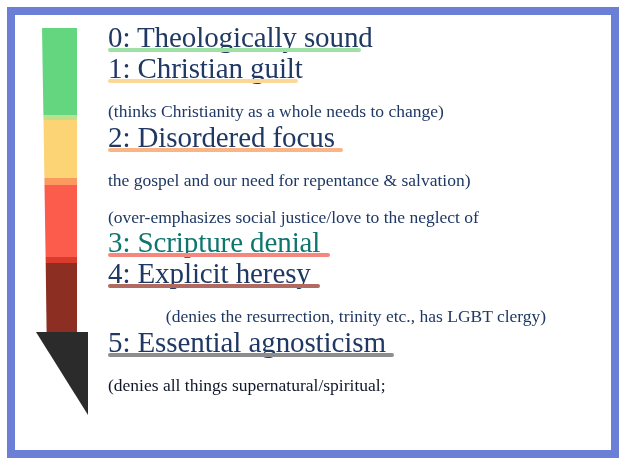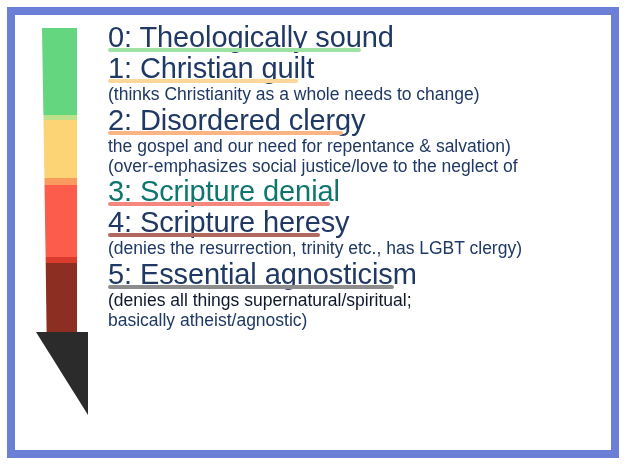--- a/index.html
+++ b/index.html
@@ -6,21 +6,21 @@
     margin: 0;
     padding: 0;
     background: #ffffff;
   }
   #slide {
     position: relative;
     width: 626px;
     height: 465px;
     background: #ffffff;
     overflow: hidden;
-    font-family: Liberation Sans, sans-serif;
+    font-family: Liberation Serif, serif;
   }
   
   #frame {
     position: absolute;
     left: 7px;
     top: 7px;
     width: 612px;
     height: 451px;
     border: 8px solid #6b7fd7;
     box-sizing: border-box;
@@ -59,21 +59,21 @@
     left: 0;
     right: -10px;
     bottom: 1px;
     height: 4px;
     border-radius: 2px;
   }
   .desc {
     color: #1f3864;
     font-size: 17.5px;
     line-height: 1.17;
-    margin-top: 0;
+    margin-top: 17px;
     white-space: nowrap;
   }
   .r0 .head { font-size: 29px; }
 </style>
 </head>
 <body>
 
 <div id="slide">
 
   <div id="frame" style="border-color: rgb(107, 127, 215);"></div>
@@ -107,45 +107,44 @@
     <div class="row">
       <div class="head" style="color: rgb(31, 56, 100);">
         <span>1: Christian guilt</span>
         <span class="rule" style="background: rgb(251, 216, 154); width: 190px; left: 0px; right: auto;"></span>
       </div>
       <div class="desc" style="color: rgb(31, 56, 100);">(thinks Christianity as a whole needs to change)</div>
     </div>
 
     <div class="row">
       <div class="head" style="color: rgb(31, 56, 100);">
-        <span>2: Disordered clergy</span>
+        <span>2: Disordered focus</span>
         <span class="rule" style="background: rgb(249, 181, 132); width: 235px; left: 0px; right: auto;"></span>
       </div>
       <div class="desc" style="color: rgb(31, 56, 100);">the gospel and our need for repentance &amp; salvation)</div>
       <div class="desc" style="color: rgb(31, 56, 100);">(over-emphasizes social justice/love to the neglect of</div>
     </div>
 
     <div class="row">
       <div class="head" style="color: #0f766e;">
         <span>3: Scripture denial</span>
         <span class="rule" style="background: rgb(244, 135, 126); width: 222px; left: 0px; right: auto;"></span>
       </div>
     </div>
 
     <div class="row">
       <div class="head" style="color: rgb(31, 56, 100);">
-        <span>4: Scripture heresy</span>
+        <span>4: Explicit heresy</span>
         <span class="rule" style="background: rgb(176, 106, 95); width: 212px; left: 0px; right: auto;"></span>
       </div>
-      <div class="desc" style="color: rgb(31, 56, 100);">(denies the resurrection, trinity etc., has LGBT clergy)</div>
+      <div class="desc" style="color: rgb(31, 56, 100); text-align: center;">(denies the resurrection, trinity etc., has LGBT clergy)</div>
     </div>
 
     <div class="row">
       <div class="head" style="color: rgb(31, 56, 100); text-align: center;">
         <span>5: Essential agnosticism</span>
         <span class="rule" style="background: rgb(141, 141, 141); width: 286px; left: 0px; right: auto;"></span>
       </div>
       <div class="desc" style="color: #0f172a;">(denies all things supernatural/spiritual;</div>
-      <div class="desc" style="color: rgb(31, 56, 100);">basically atheist/agnostic)</div>
     </div>
 
   </div>
 </div>
 
 </body></html>

